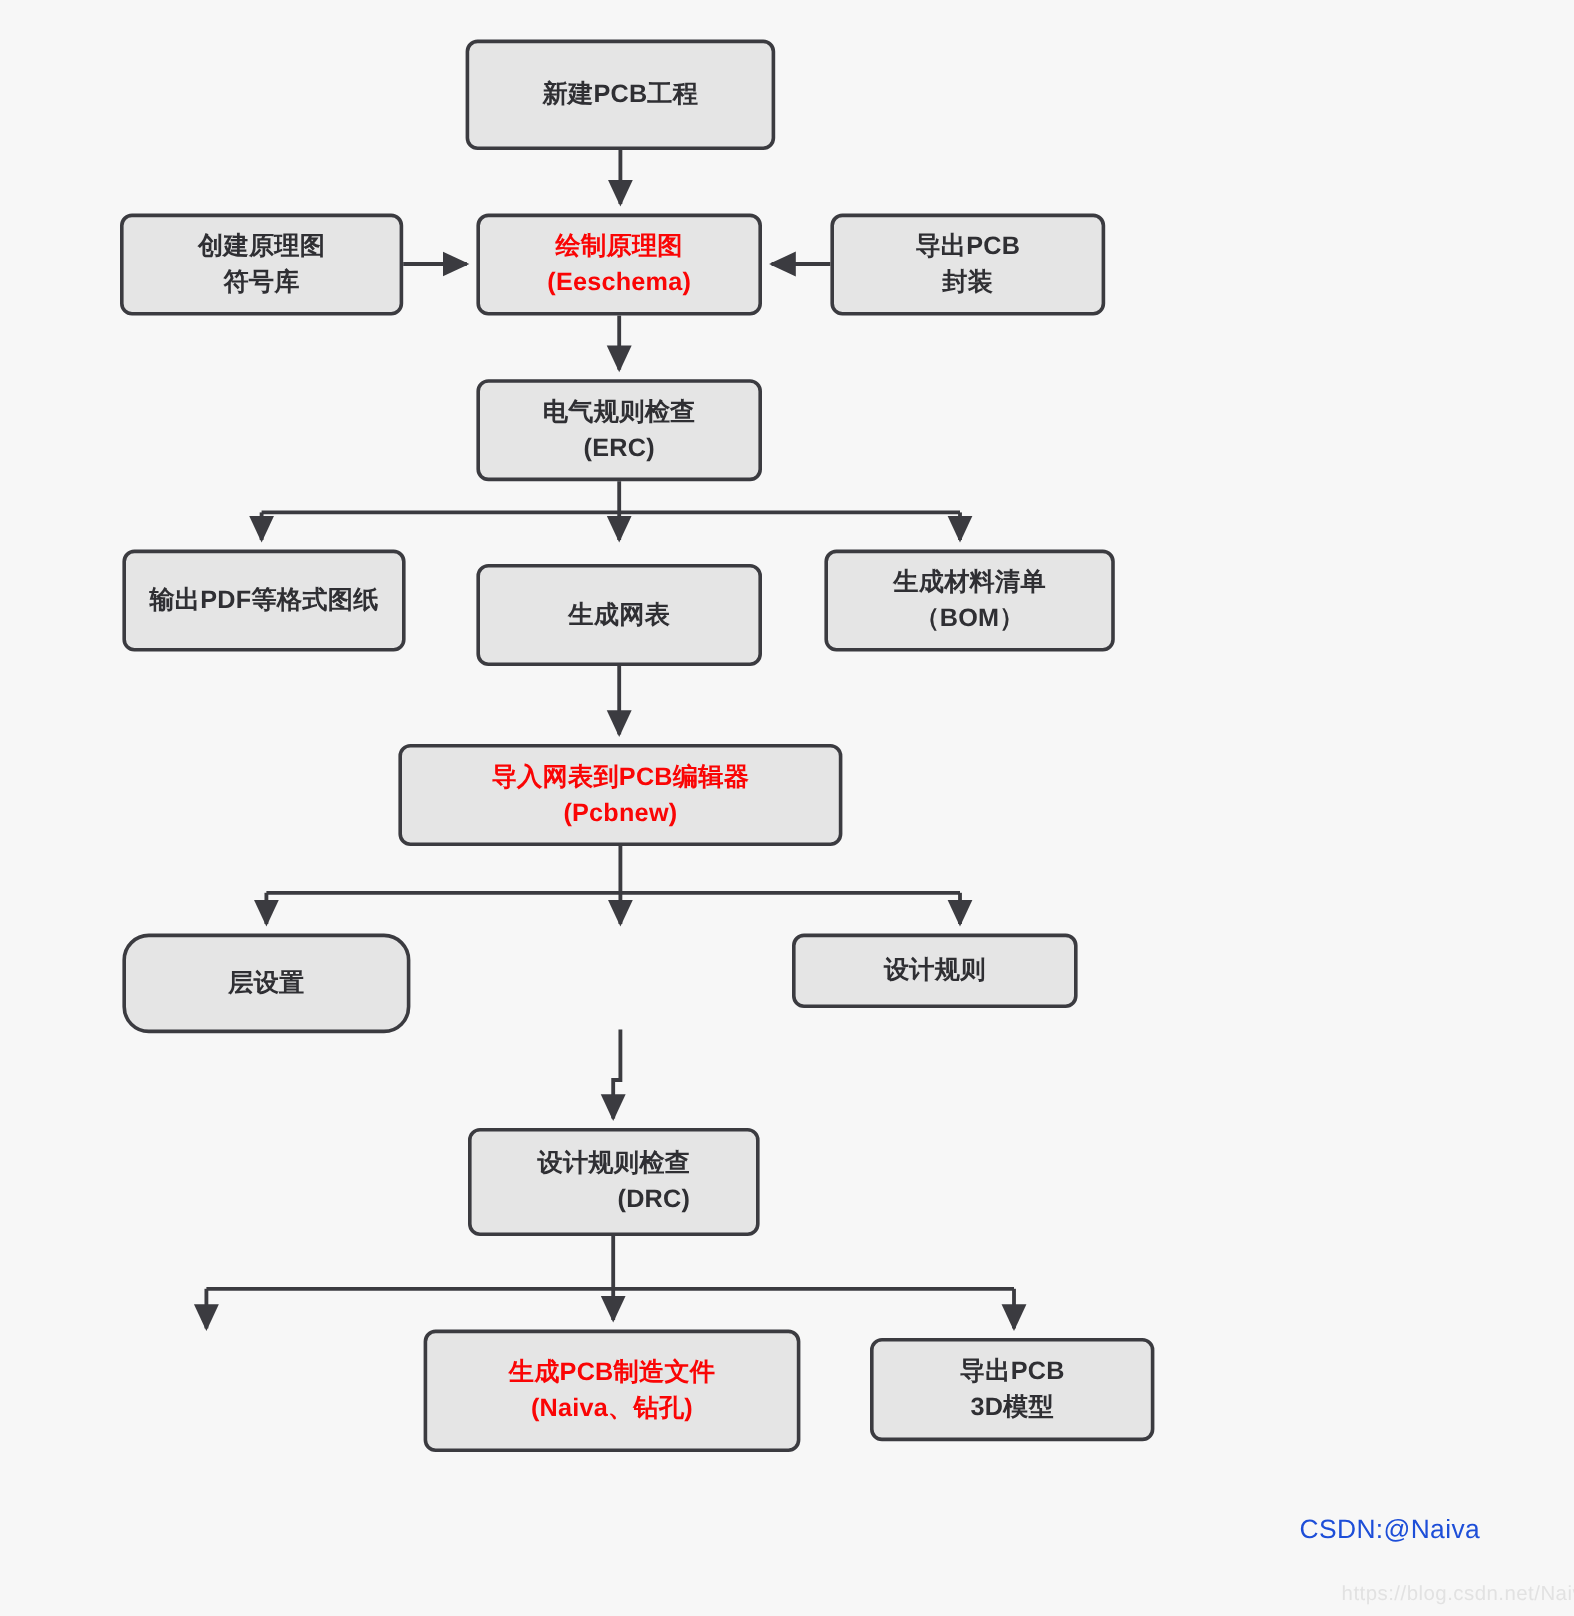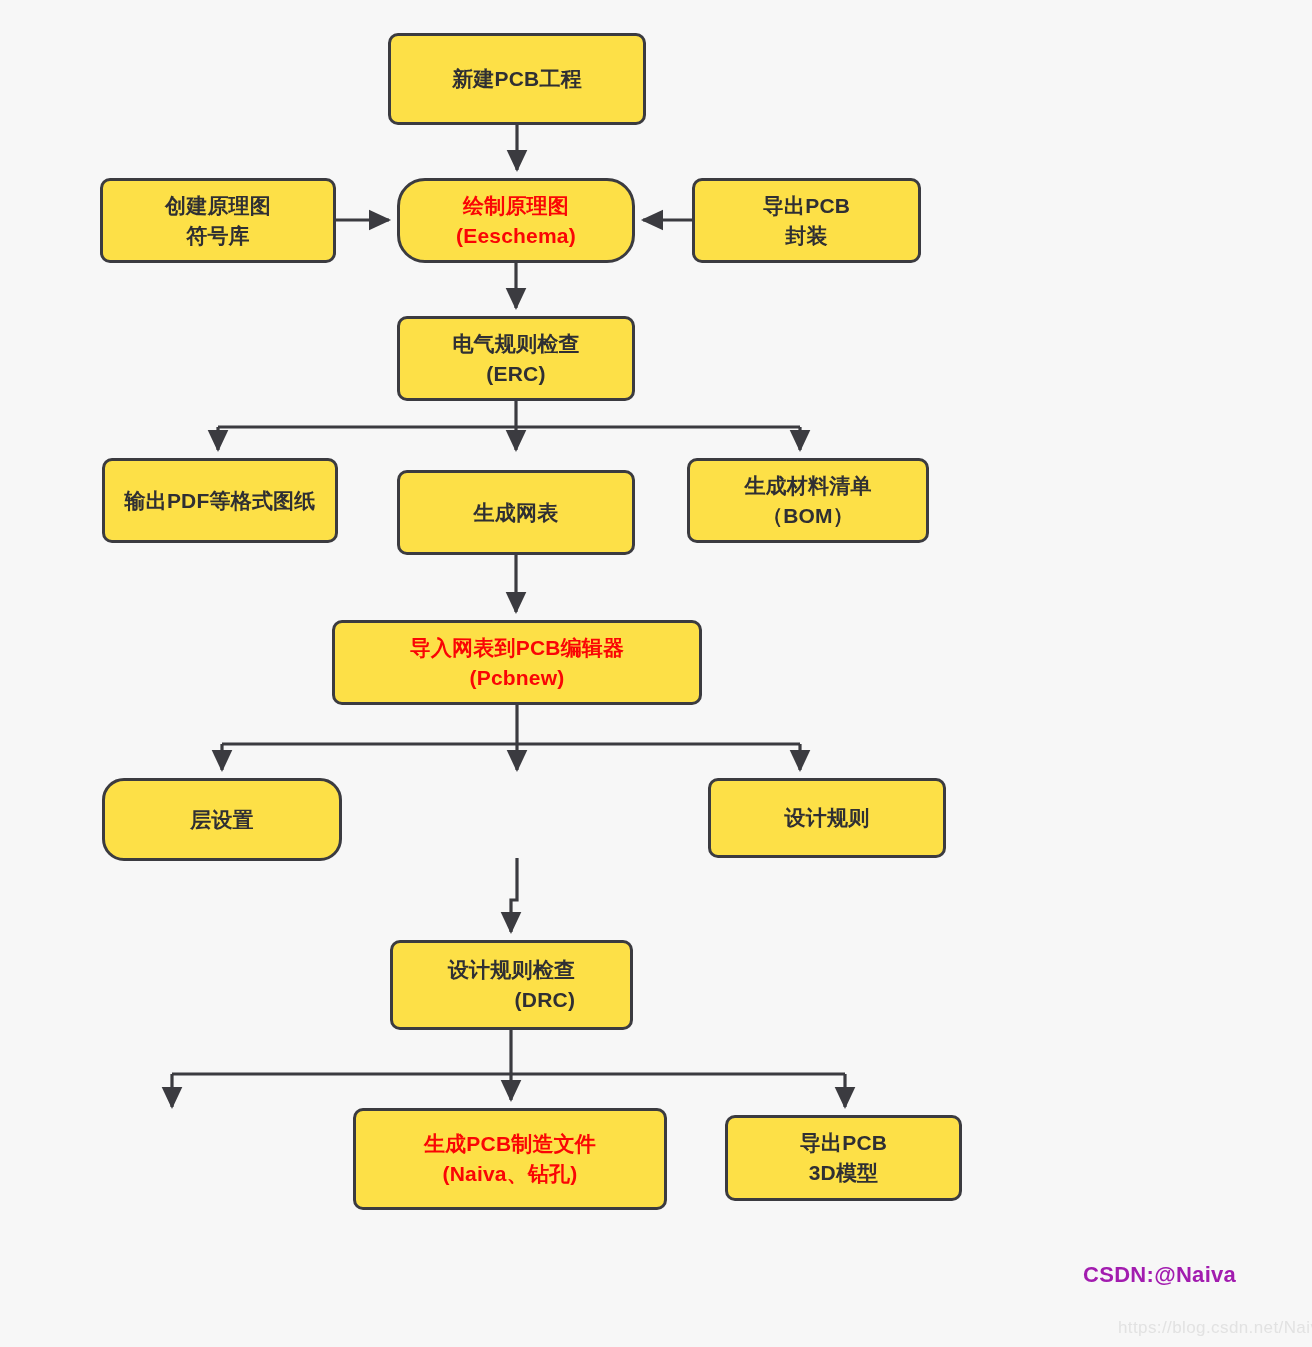--- a/index.html
+++ b/index.html
@@ -25,44 +25,44 @@
     left: 0; top: 0;
     width: 1312px;
     height: 1347px;
     pointer-events: none;
   }
   .node {
     position: absolute;
     box-sizing: border-box;
     border: 3px solid #3b3b40;
     border-radius: 10px;
-    background: #fde047;
+    background: #e5e5e5;
     display: flex;
     align-items: center;
     justify-content: center;
     text-align: center;
     color: #2f2f33;
     font-size: 21px;
     font-weight: 700;
     line-height: 1.42;
     letter-spacing: 0.2px;
     padding: 19px 10px;
   }
   .node.accent {
     color: #fa0505;
   }
   .node .label {
     white-space: pre-line;
     display: block;
   }
   .credit {
     position: absolute;
-    color: #a21caf;
+    color: #1d4ed8;
     font-size: 22px;
-    font-weight: 700;
+    font-weight: 400;
     letter-spacing: 0.3px;
     white-space: nowrap;
   }
   .watermark {
     position: absolute;
     color: #e2e2e2;
     font-size: 17px;
     font-weight: 400;
     letter-spacing: 0.4px;
     white-space: nowrap;
@@ -113,21 +113,21 @@
     </g>
   </svg>
 
   <div class="node" style="left: 388px; top: 33px; width: 258px; height: 92px;">
       <span class="label">新建PCB工程</span>
     </div>
   <div class="node" style="left: 100px; top: 178px; width: 236px; height: 85px; justify-content: center;">
       <span class="label">创建原理图
 符号库</span>
     </div>
-  <div class="node accent" style="left: 397px; top: 178px; width: 238px; height: 85px; border-radius: 28px;">
+  <div class="node accent" style="left: 397px; top: 178px; width: 238px; height: 85px;">
       <span class="label">绘制原理图
 (Eeschema)</span>
     </div>
   <div class="node" style="left: 692px; top: 178px; width: 229px; height: 85px;">
       <span class="label">导出PCB
 封装</span>
     </div>
   <div class="node" style="left: 397px; top: 316px; width: 238px; height: 85px;">
       <span class="label">电气规则检查
 (ERC)</span>
@@ -141,21 +141,21 @@
   <div class="node" style="left: 687px; top: 458px; width: 242px; height: 85px;">
       <span class="label">生成材料清单（BOM）</span>
     </div>
   <div class="node accent" style="left: 332px; top: 620px; width: 370px; height: 85px;">
       <span class="label">导入网表到PCB编辑器
 (Pcbnew)</span>
     </div>
   <div class="node" style="left: 102px; top: 778px; width: 240px; height: 83px; border-radius: 22px;">
       <span class="label">层设置</span>
     </div>
-  <div class="node" style="left: 708px; top: 778px; width: 238px; height: 80px;">
+  <div class="node" style="left: 660px; top: 778px; width: 238px; height: 62px;">
       <span class="label">设计规则</span>
     </div>
   <div class="node" style="left: 390px; top: 940px; width: 243px; height: 90px; text-align: right;">
       <span class="label">设计规则检查
 (DRC)</span>
     </div>
   <div class="node accent" style="left: 353px; top: 1108px; width: 314px; height: 102px;">
       <span class="label">生成PCB制造文件
 (Naiva、钻孔)</span>
     </div>

